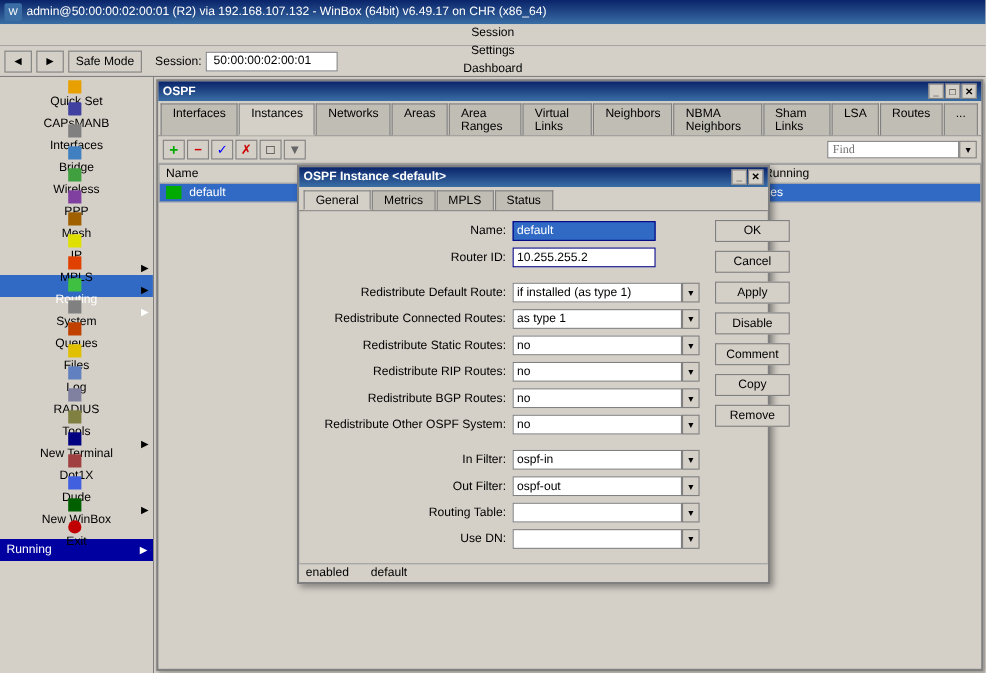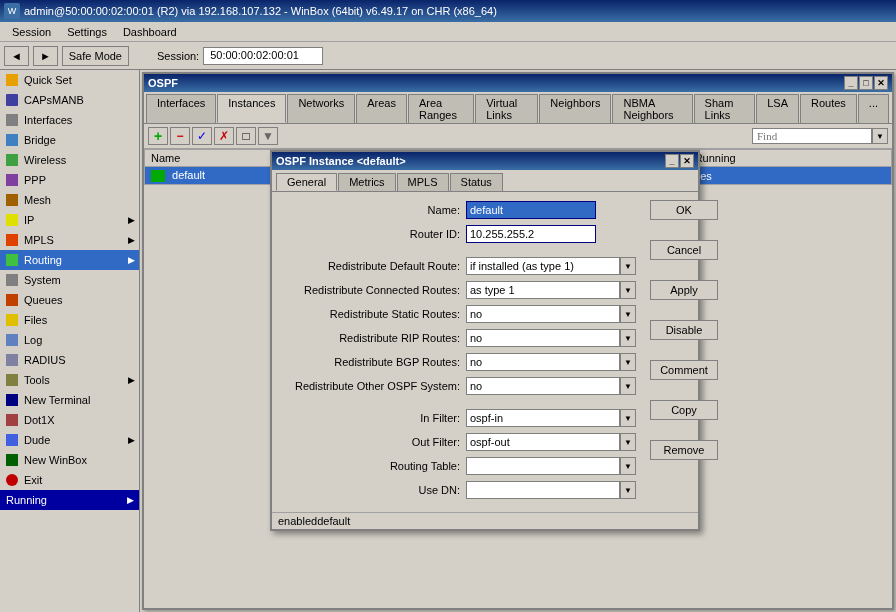--- a/index.html
+++ b/index.html
@@ -40,20 +40,21 @@
     }
 
     
     .menu-bar {
       background: #d4d0c8;
       height: 20px;
       display: flex;
       align-items: center;
       padding: 0 4px;
       border-bottom: 1px solid #a0a0a0;
+      flex-direction: column;
     }
     .menu-item {
       padding: 2px 8px;
       cursor: pointer;
       font-size: 11px;
     }
 
     
     .toolbar {
       background: #d4d0c8;
@@ -69,21 +70,21 @@
       border: 1px solid #808080;
       padding: 2px 6px;
       font-size: 11px;
       cursor: pointer;
       height: 20px;
       display: flex;
       align-items: center;
     }
     .session-label {
       font-size: 11px;
-      margin-left: 24px;
+      margin-left: 8px;
     }
     .session-value {
       background: white;
       border: 1px solid #808080;
       padding: 1px 6px;
       font-size: 11px;
       height: 18px;
       min-width: 120px;
     }
 
@@ -101,20 +102,21 @@
       overflow-y: auto;
       flex-shrink: 0;
     }
     .sidebar-item {
       display: flex;
       align-items: center;
       padding: 2px 4px;
       cursor: pointer;
       height: 20px;
       font-size: 11px;
+      flex-direction: column;
     }
     .sidebar-item.selected { background: #316ac5; color: white; }
     .sidebar-icon {
       width: 16px;
       height: 14px;
       margin-right: 4px;
       flex-shrink: 0;
       display: flex;
       align-items: center;
       justify-content: center;
@@ -378,38 +380,39 @@
       display: flex;
       align-items: center;
       justify-content: center;
       cursor: pointer;
       font-size: 8px;
     }
     .dialog-buttons {
       display: flex;
       flex-direction: column;
       padding: 8px 6px;
-      gap: 20px;
+      gap: 8px;
       width: 80px;
     }
     .dialog-btn {
       background: #d4d0c8;
       border: 1px solid #808080;
       padding: 3px 6px;
       font-size: 11px;
       cursor: pointer;
       text-align: center;
       min-width: 68px;
     }
 
     .dialog-status {
       background: #d4d0c8;
       border-top: 1px solid #a0a0a0;
       padding: 2px 6px;
       display: flex;
+      gap: 20px;
       font-size: 11px;
     }
 
     
     .icon-quick { background: #e8a000; width: 12px; height: 12px; display: inline-block; }
     .icon-caps { background: #4040a0; width: 12px; height: 12px; display: inline-block; border-radius: 1px; }
     .icon-interfaces { background: #808080; width: 12px; height: 12px; display: inline-block; }
     .icon-wireless { background: #40a040; width: 12px; height: 12px; display: inline-block; }
     .icon-bridge { background: #4080c0; width: 12px; height: 12px; display: inline-block; }
     .icon-ppp { background: #8040a0; width: 12px; height: 12px; display: inline-block; }

